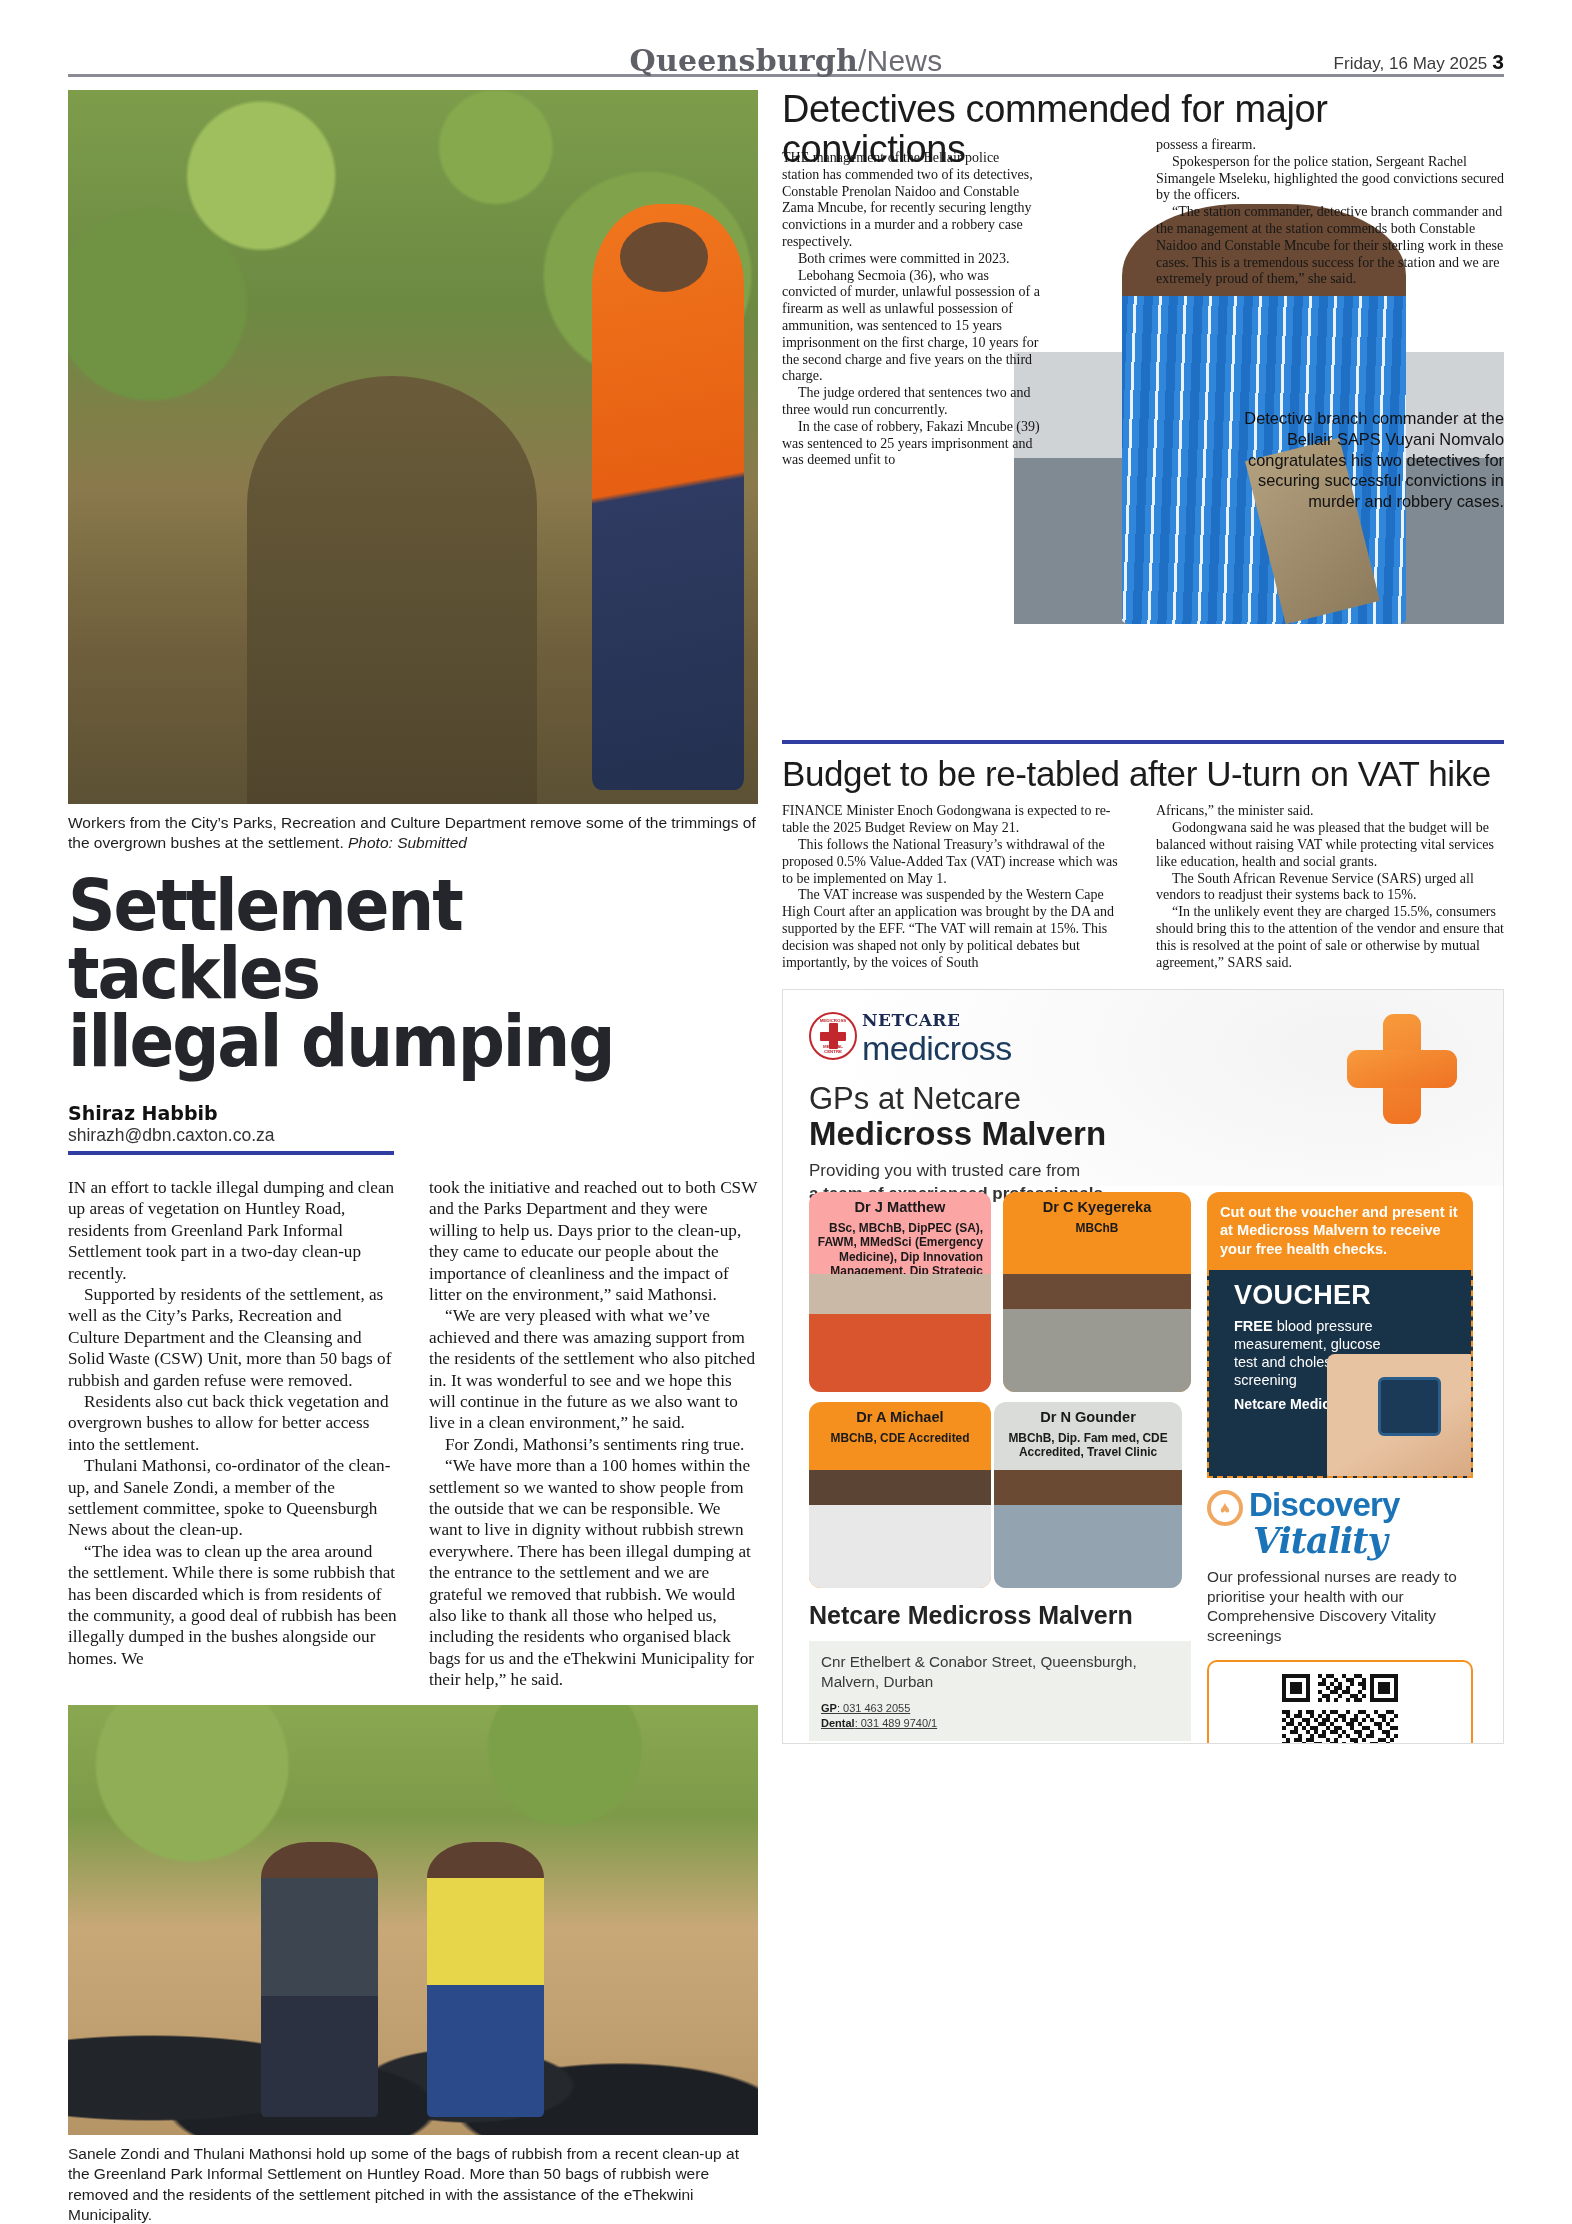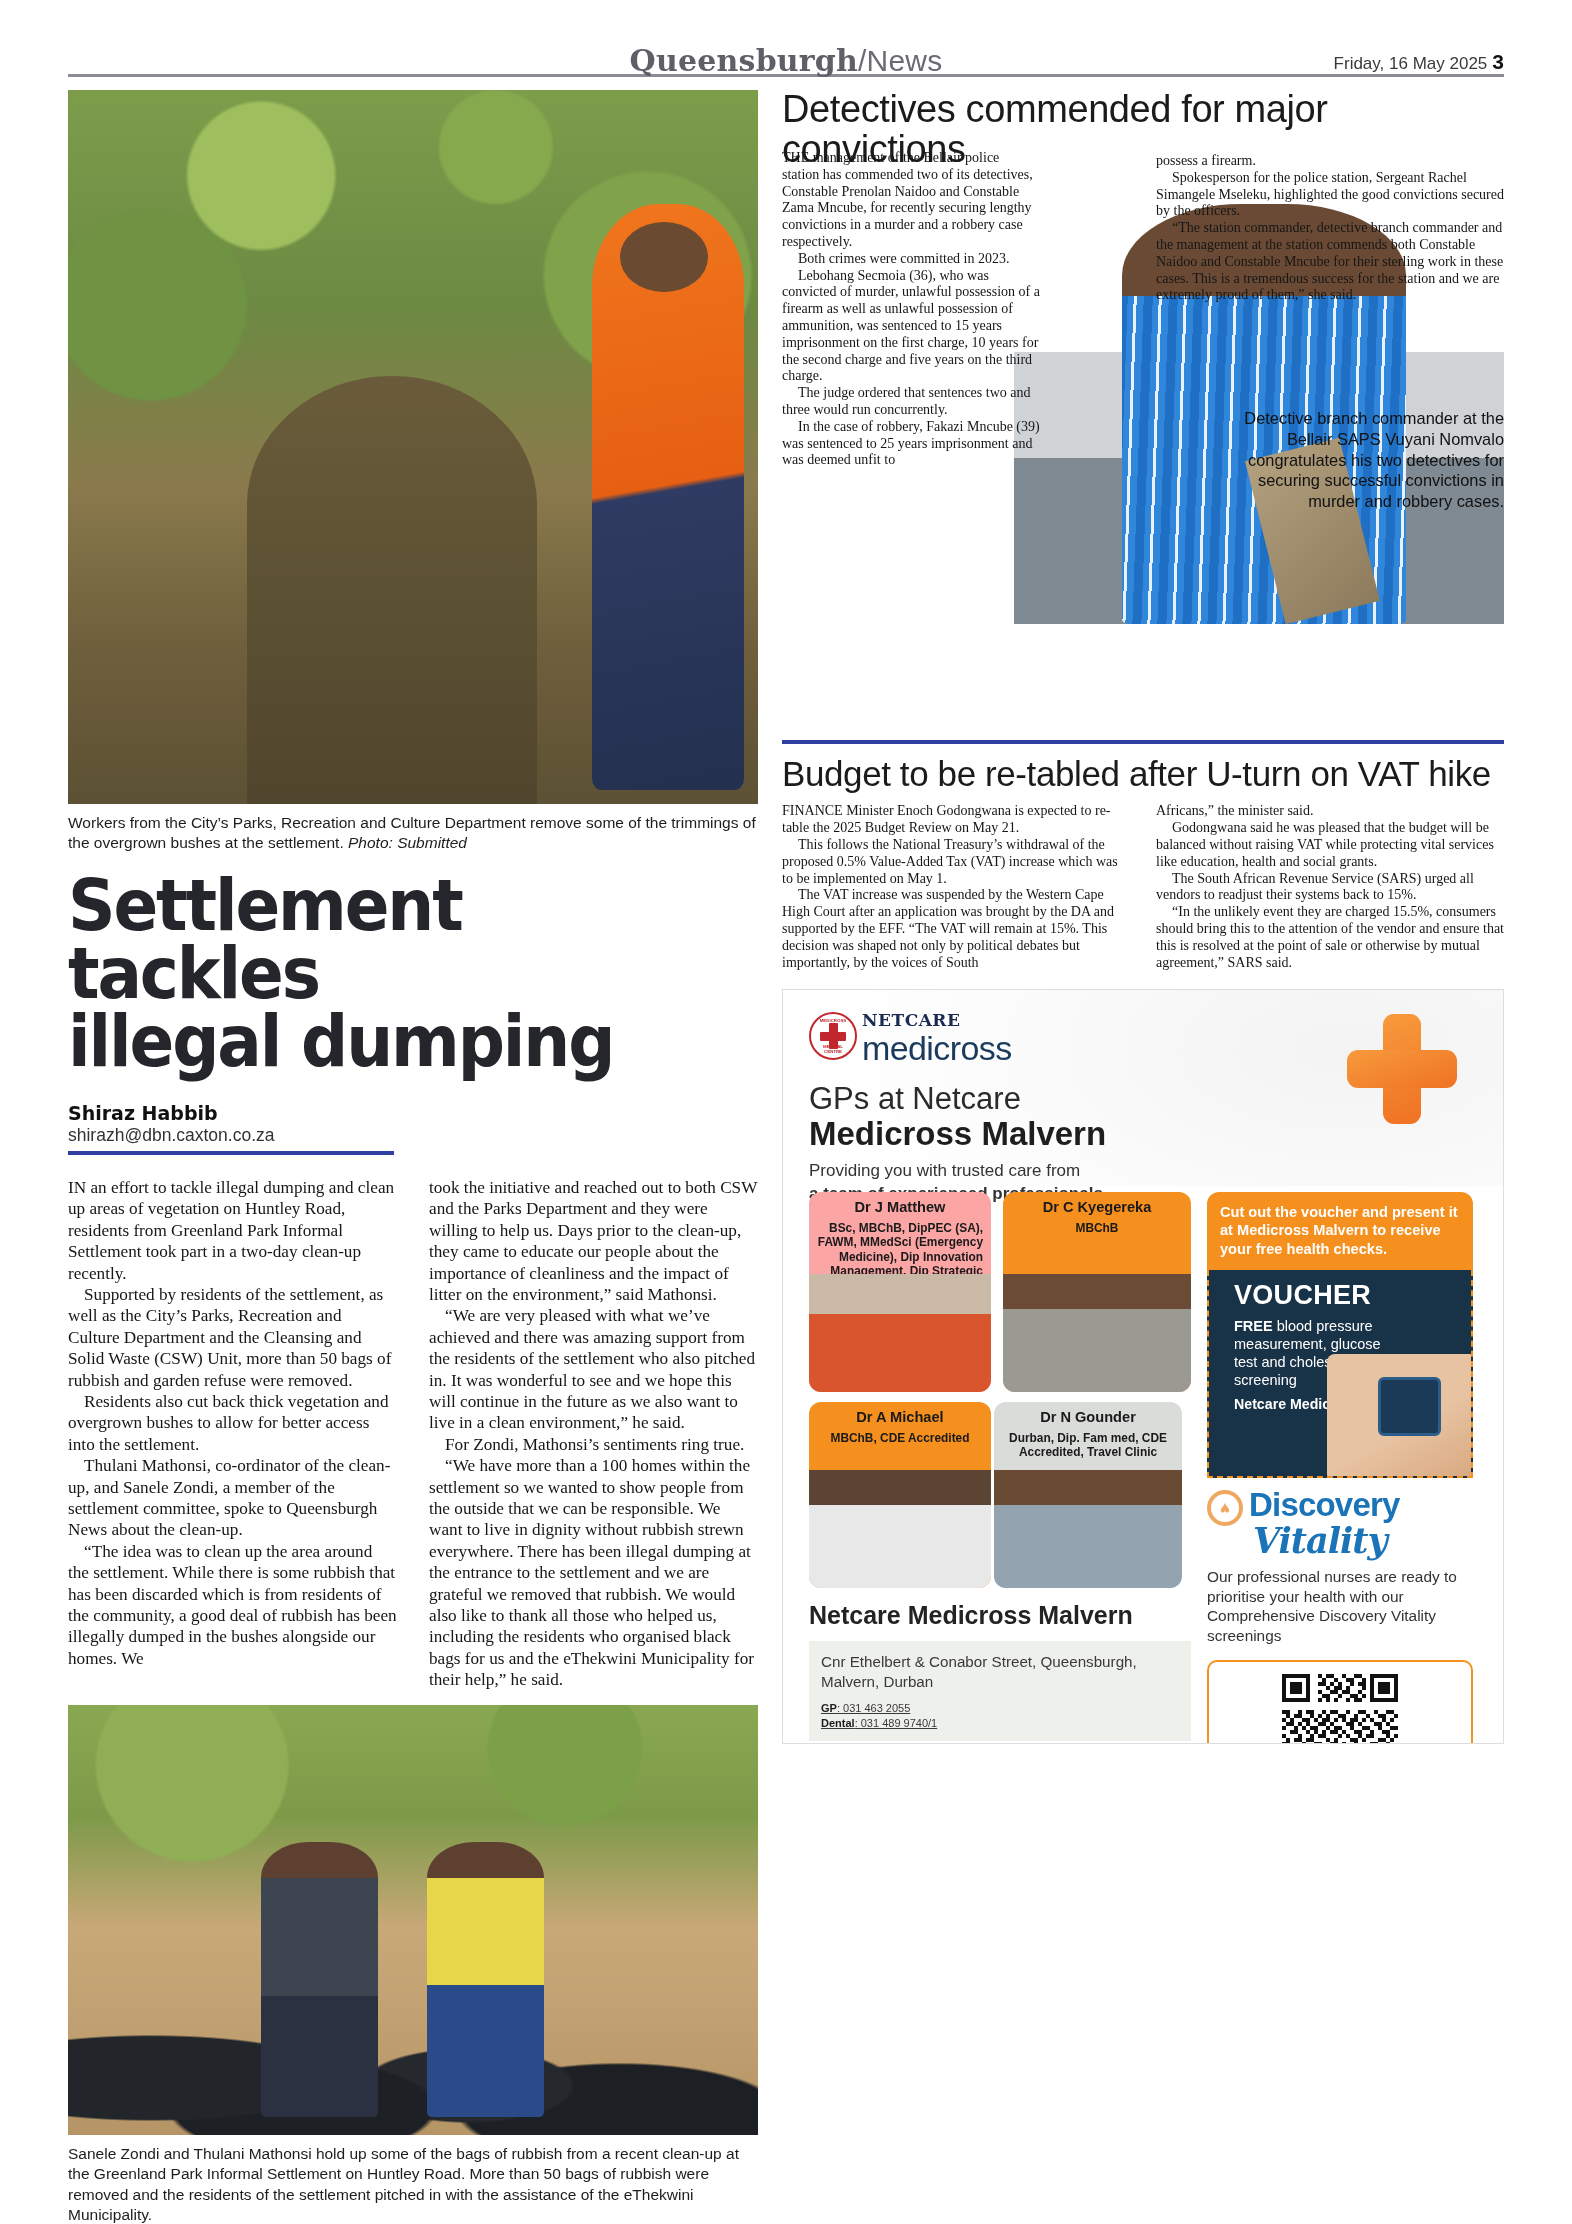--- a/index.html
+++ b/index.html
@@ -374,21 +374,21 @@
         </div>
 
         <div class="det-col-a newscol" style="top:60px;">
           <p>THE management of the Bellair police station has commended two of its detectives, Constable Prenolan Naidoo and Constable Zama Mncube, for recently securing lengthy convictions in a murder and a robbery case respectively.</p>
           <p>Both crimes were committed in 2023.</p>
           <p>Lebohang Secmoia (36), who was convicted of murder, unlawful possession of a firearm as well as unlawful possession of ammunition, was sentenced to 15 years imprisonment on the first charge, 10 years for the second charge and five years on the third charge.</p>
           <p>The judge ordered that sentences two and three would run concurrently.</p>
           <p>In the case of robbery, Fakazi Mncube (39) was sentenced to 25 years imprisonment and was deemed unfit to</p>
         </div>
 
-        <div class="det-col-b newscol" style="top:63px;width:348px;">
+        <div class="det-col-b newscol" style="top:47px;width:348px;">
           <p>possess a firearm.</p>
           <p>Spokesperson for the police station, Sergeant Rachel Simangele Mseleku, highlighted the good convictions secured by the officers.</p>
           <p>“The station commander, detective branch commander and the management at the station commends both Constable Naidoo and Constable Mncube for their sterling work in these cases. This is a tremendous success for the station and we are extremely proud of them,” she said.</p>
         </div>
 
         <div class="det-caption">Detective branch commander at the Bellair SAPS Vuyani Nomvalo congratulates his two detectives for securing successful convictions in murder and robbery cases.</div>
       </div>
 
       <div class="rule-blue"></div>
 
@@ -457,21 +457,21 @@
             </div>
 
             <div class="doc-row2">
               <div class="doc-card orange2">
                 <div class="name">Dr A Michael</div>
                 <div class="creds ctr">MBChB, CDE Accredited</div>
                 <div class="doc-photo doc-p3"></div>
               </div>
               <div class="doc-card grey2">
                 <div class="name">Dr N Gounder</div>
-                <div class="creds ctr">Durban, Dip. Fam med, CDE Accredited, Travel Clinic</div>
+                <div class="creds ctr">MBChB, Dip. Fam med, CDE Accredited, Travel Clinic</div>
                 <div class="doc-photo doc-p4"></div>
               </div>
             </div>
 
             <div class="clinic-name">
               <span>Netcare Medicross Malvern</span>
             </div>
 
             <div class="addr-box">
               <div class="line">Cnr Ethelbert &amp; Conabor Street, Queensburgh,</div>

